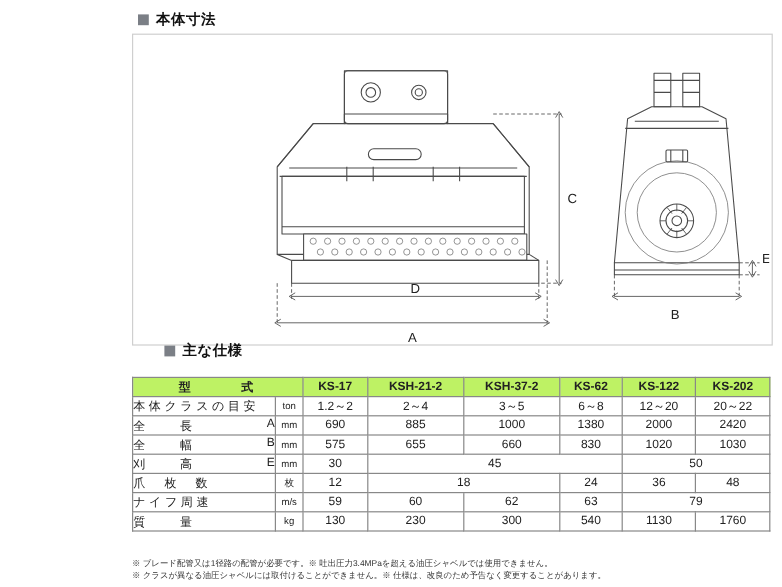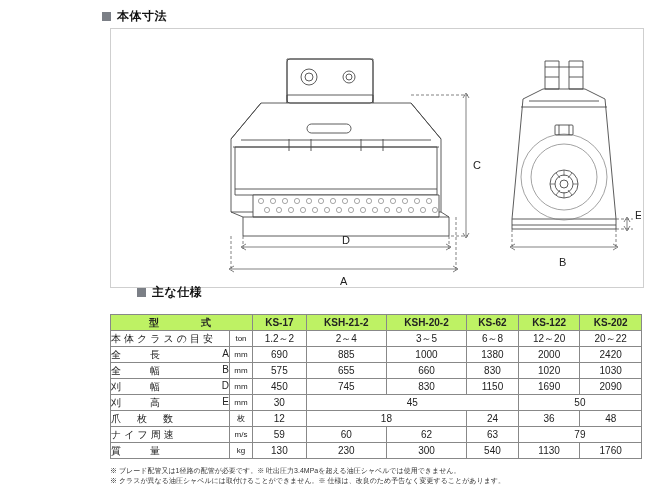--- a/index.html
+++ b/index.html
@@ -15,21 +15,21 @@
   
   .section-head{
     display:flex;align-items:center;gap:6px;
     font-size:12px;font-weight:bold;color:#111;
     letter-spacing:0.5px;
   }
   .sq{
     width:9px;height:9px;background:#7b7f86;display:inline-block;
   }
 
-  #head-dim{position:absolute;left:102px;top:8px;font-family:Liberation Serif, serif;}
+  #head-dim{position:absolute;left:115px;top:8px;font-family:Liberation Serif, serif;}
   #head-spec{position:absolute;left:110px;top:284px;padding-left:27px;}
 
   
   .drawing{
     position:absolute;left:110px;top:28px;width:532px;height:258px;
     border:1px solid #cfcfcf;background:#fff;
   }
   .drawing svg{display:block;}
 
   
@@ -239,21 +239,21 @@
     <span>主な仕様</span>
   </div>
 
   <div class="spec-wrap">
     <table class="spec">
       <tbody id="spec-body">
           <tr class="head">
             <td class="rowlabel" colspan="2">型　　　式</td>
             <td>KS-17</td>
             <td>KSH-21-2</td>
-            <td>KSH-20-2</td>
+            <td>KSH-37-2</td>
             <td>KS-62</td>
             <td>KS-122</td>
             <td>KS-202</td>
           </tr>
           <tr>
             <td class="rowlabel">
               <span class="lbl-cell">
                 <span>本体クラスの目安</span>
                 <span class="sym"></span>
               </span>
@@ -292,35 +292,20 @@
             <td colspan="1">575</td>
             <td colspan="1">655</td>
             <td colspan="1">660</td>
             <td colspan="1">830</td>
             <td colspan="1">1020</td>
             <td colspan="1">1030</td>
           </tr>
           <tr>
             <td class="rowlabel">
               <span class="lbl-cell">
-                <span>刈　　幅</span>
-                <span class="sym">D</span>
-              </span>
-            </td>
-            <td class="unit">mm</td>
-            <td colspan="1">450</td>
-            <td colspan="1">745</td>
-            <td colspan="1">830</td>
-            <td colspan="1">1150</td>
-            <td colspan="1">1690</td>
-            <td colspan="1">2090</td>
-          </tr>
-          <tr>
-            <td class="rowlabel">
-              <span class="lbl-cell">
                 <span>刈　　高</span>
                 <span class="sym">E</span>
               </span>
             </td>
             <td class="unit">mm</td>
             <td colspan="1">30</td>
             <td colspan="3">45</td>
             <td colspan="2">50</td>
           </tr>
           <tr>

